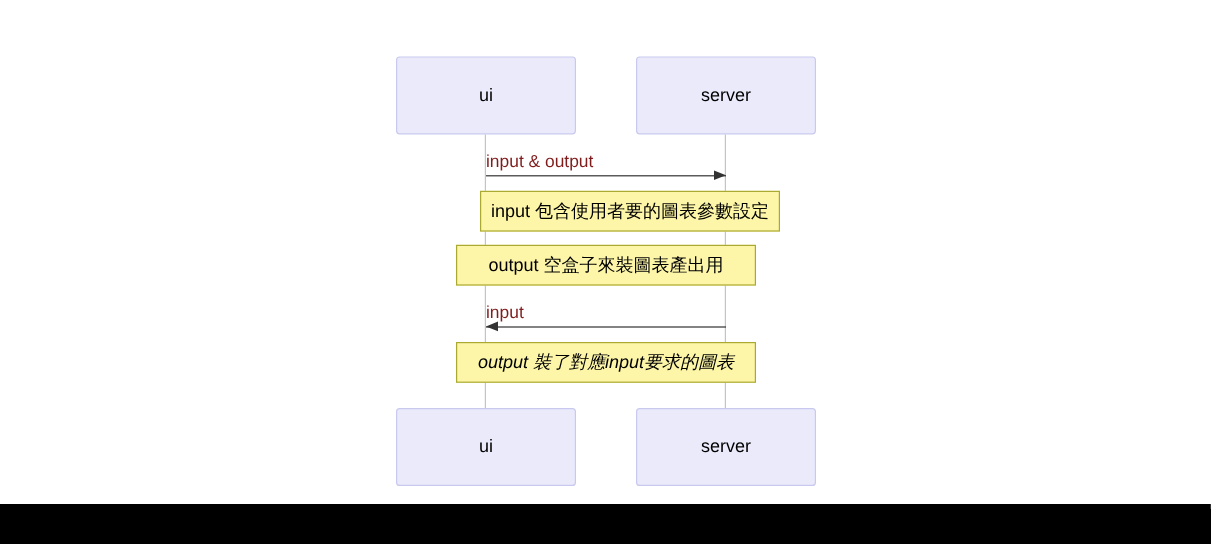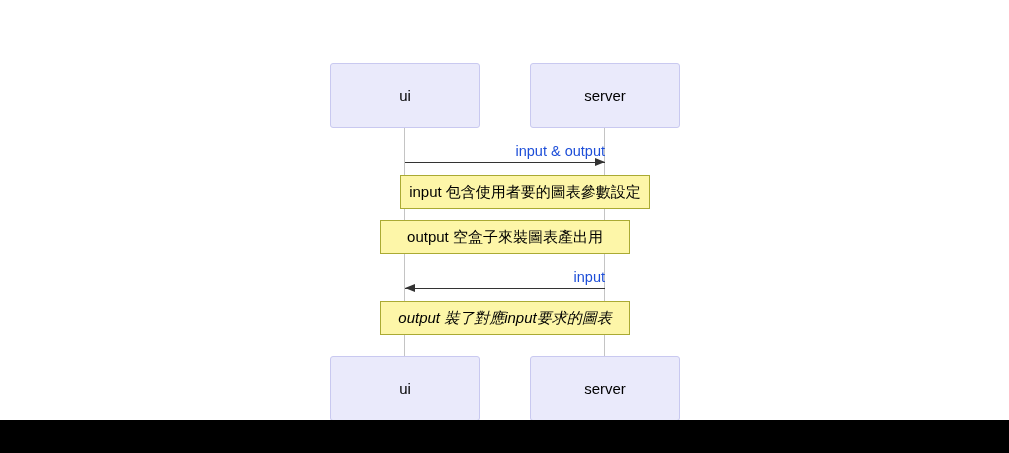--- a/index.html
+++ b/index.html
@@ -3,21 +3,21 @@
 <meta charset="utf-8">
 <style>
   * { box-sizing: border-box; }
   html, body { margin: 0; padding: 0; }
   body {
     width: 1009px; height: 453px;
     background: #ffffff;
     font-family: "Liberation Sans", "DejaVu Sans", sans-serif;
     position: relative; overflow: hidden;
   }
-  .stage { position: absolute; left: 0; top: 16px; width: 1009px; height: 420px; background: #ffffff; }
+  .stage { position: absolute; left: 0; top: 0; width: 1009px; height: 420px; background: #ffffff; }
 
   
   .actor {
     position: absolute; width: 150px; height: 65px;
     background: #EAEAFB; border: 1px solid #C9C9F0; border-radius: 3px;
     display: flex; align-items: center; justify-content: center;
     font-size: 15px; color: #000000;
   }
   .actor-ui-top     { left: 330px; top: 47px; }
   .actor-server-top { left: 530px; top: 47px; }
@@ -25,21 +25,21 @@
   .actor-server-bot { left: 530px; top: 340px; }
 
   
   .lifeline { position: absolute; width: 1px; top: 112px; height: 228px; background: #C4C4C4; }
   .lifeline-ui     { left: 404px; }
   .lifeline-server { left: 604px; }
 
   
   .msg-label {
     position: absolute; left: 405px; width: 200px; height: 17px;
-    text-align: right; font-size: 14.5px; color: #1d4ed8; line-height: 17px;
+    text-align: left; font-size: 14.5px; color: #7f1d1d; line-height: 17px;
   }
   .msg1-label { top: 127px; }
   .msg2-label { top: 253px; }
   .msg-line { position: absolute; left: 405px; width: 200px; height: 0; border-top: 1.5px solid #333333; }
   .msg1-line { top: 146px; }
   .msg2-line { top: 272px; }
   .arrowhead { position: absolute; width: 0; height: 0; top: -5.5px; }
   .arrowhead.right {
     right: 0;
     border-left: 10px solid #333333;

